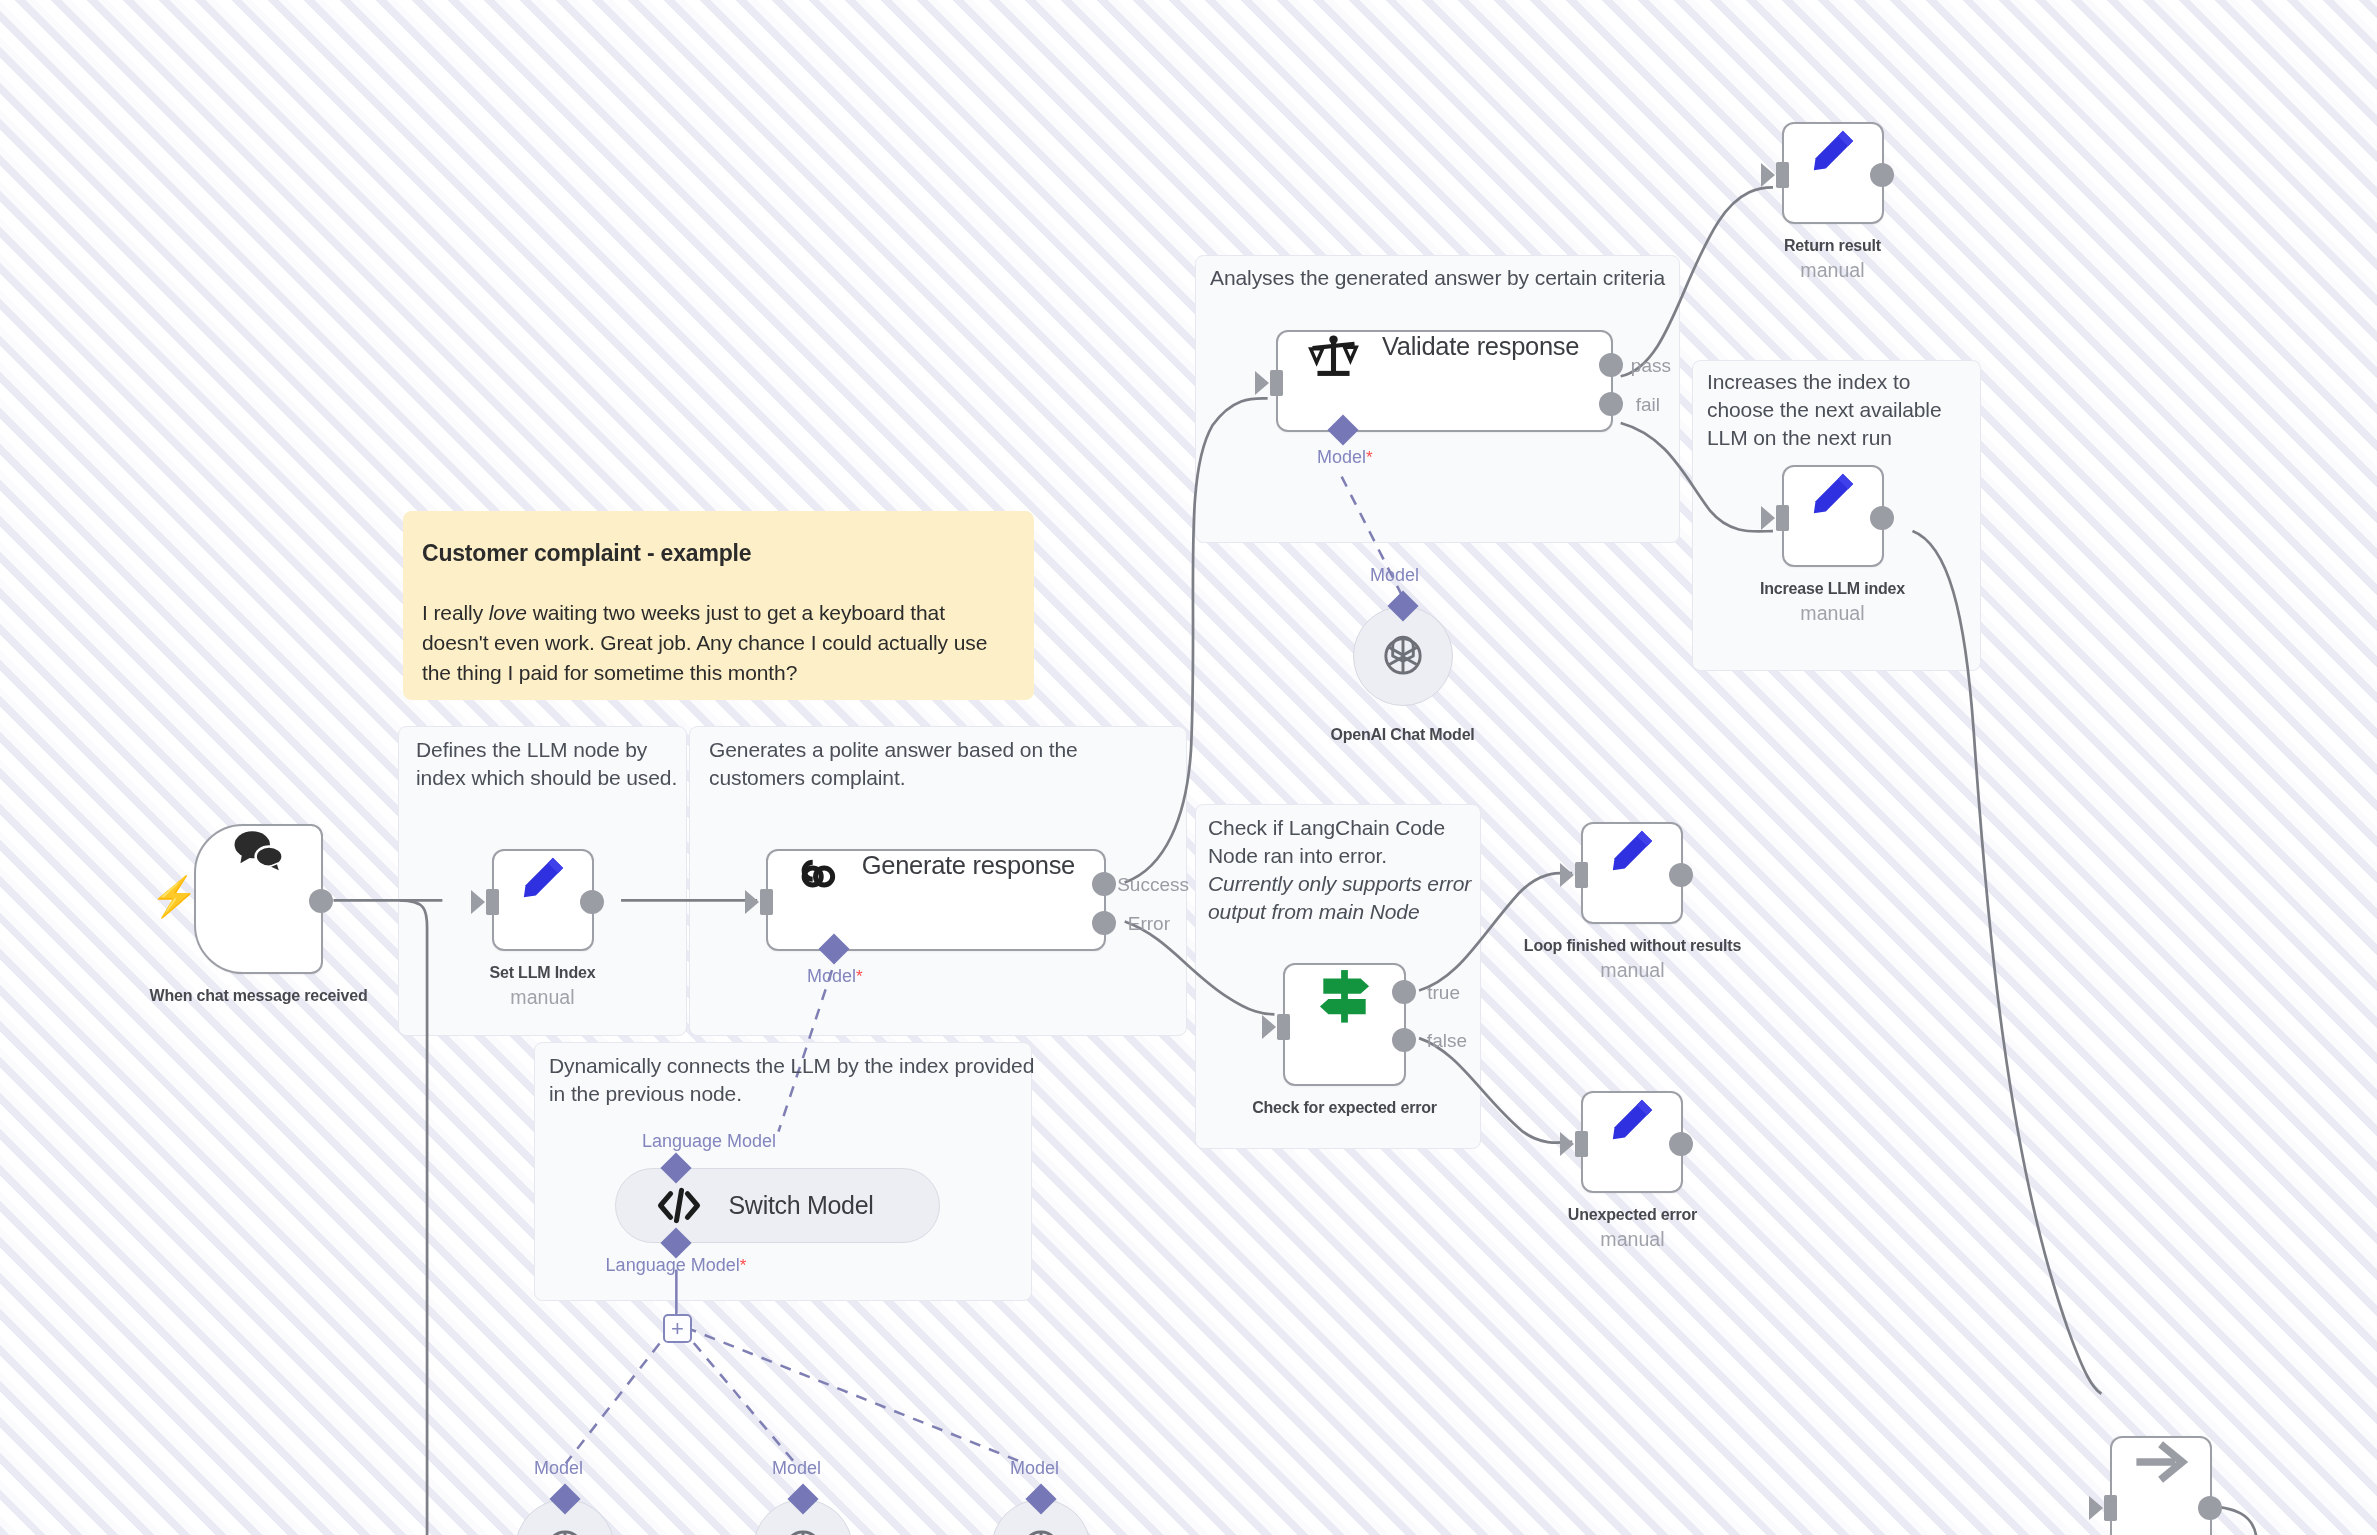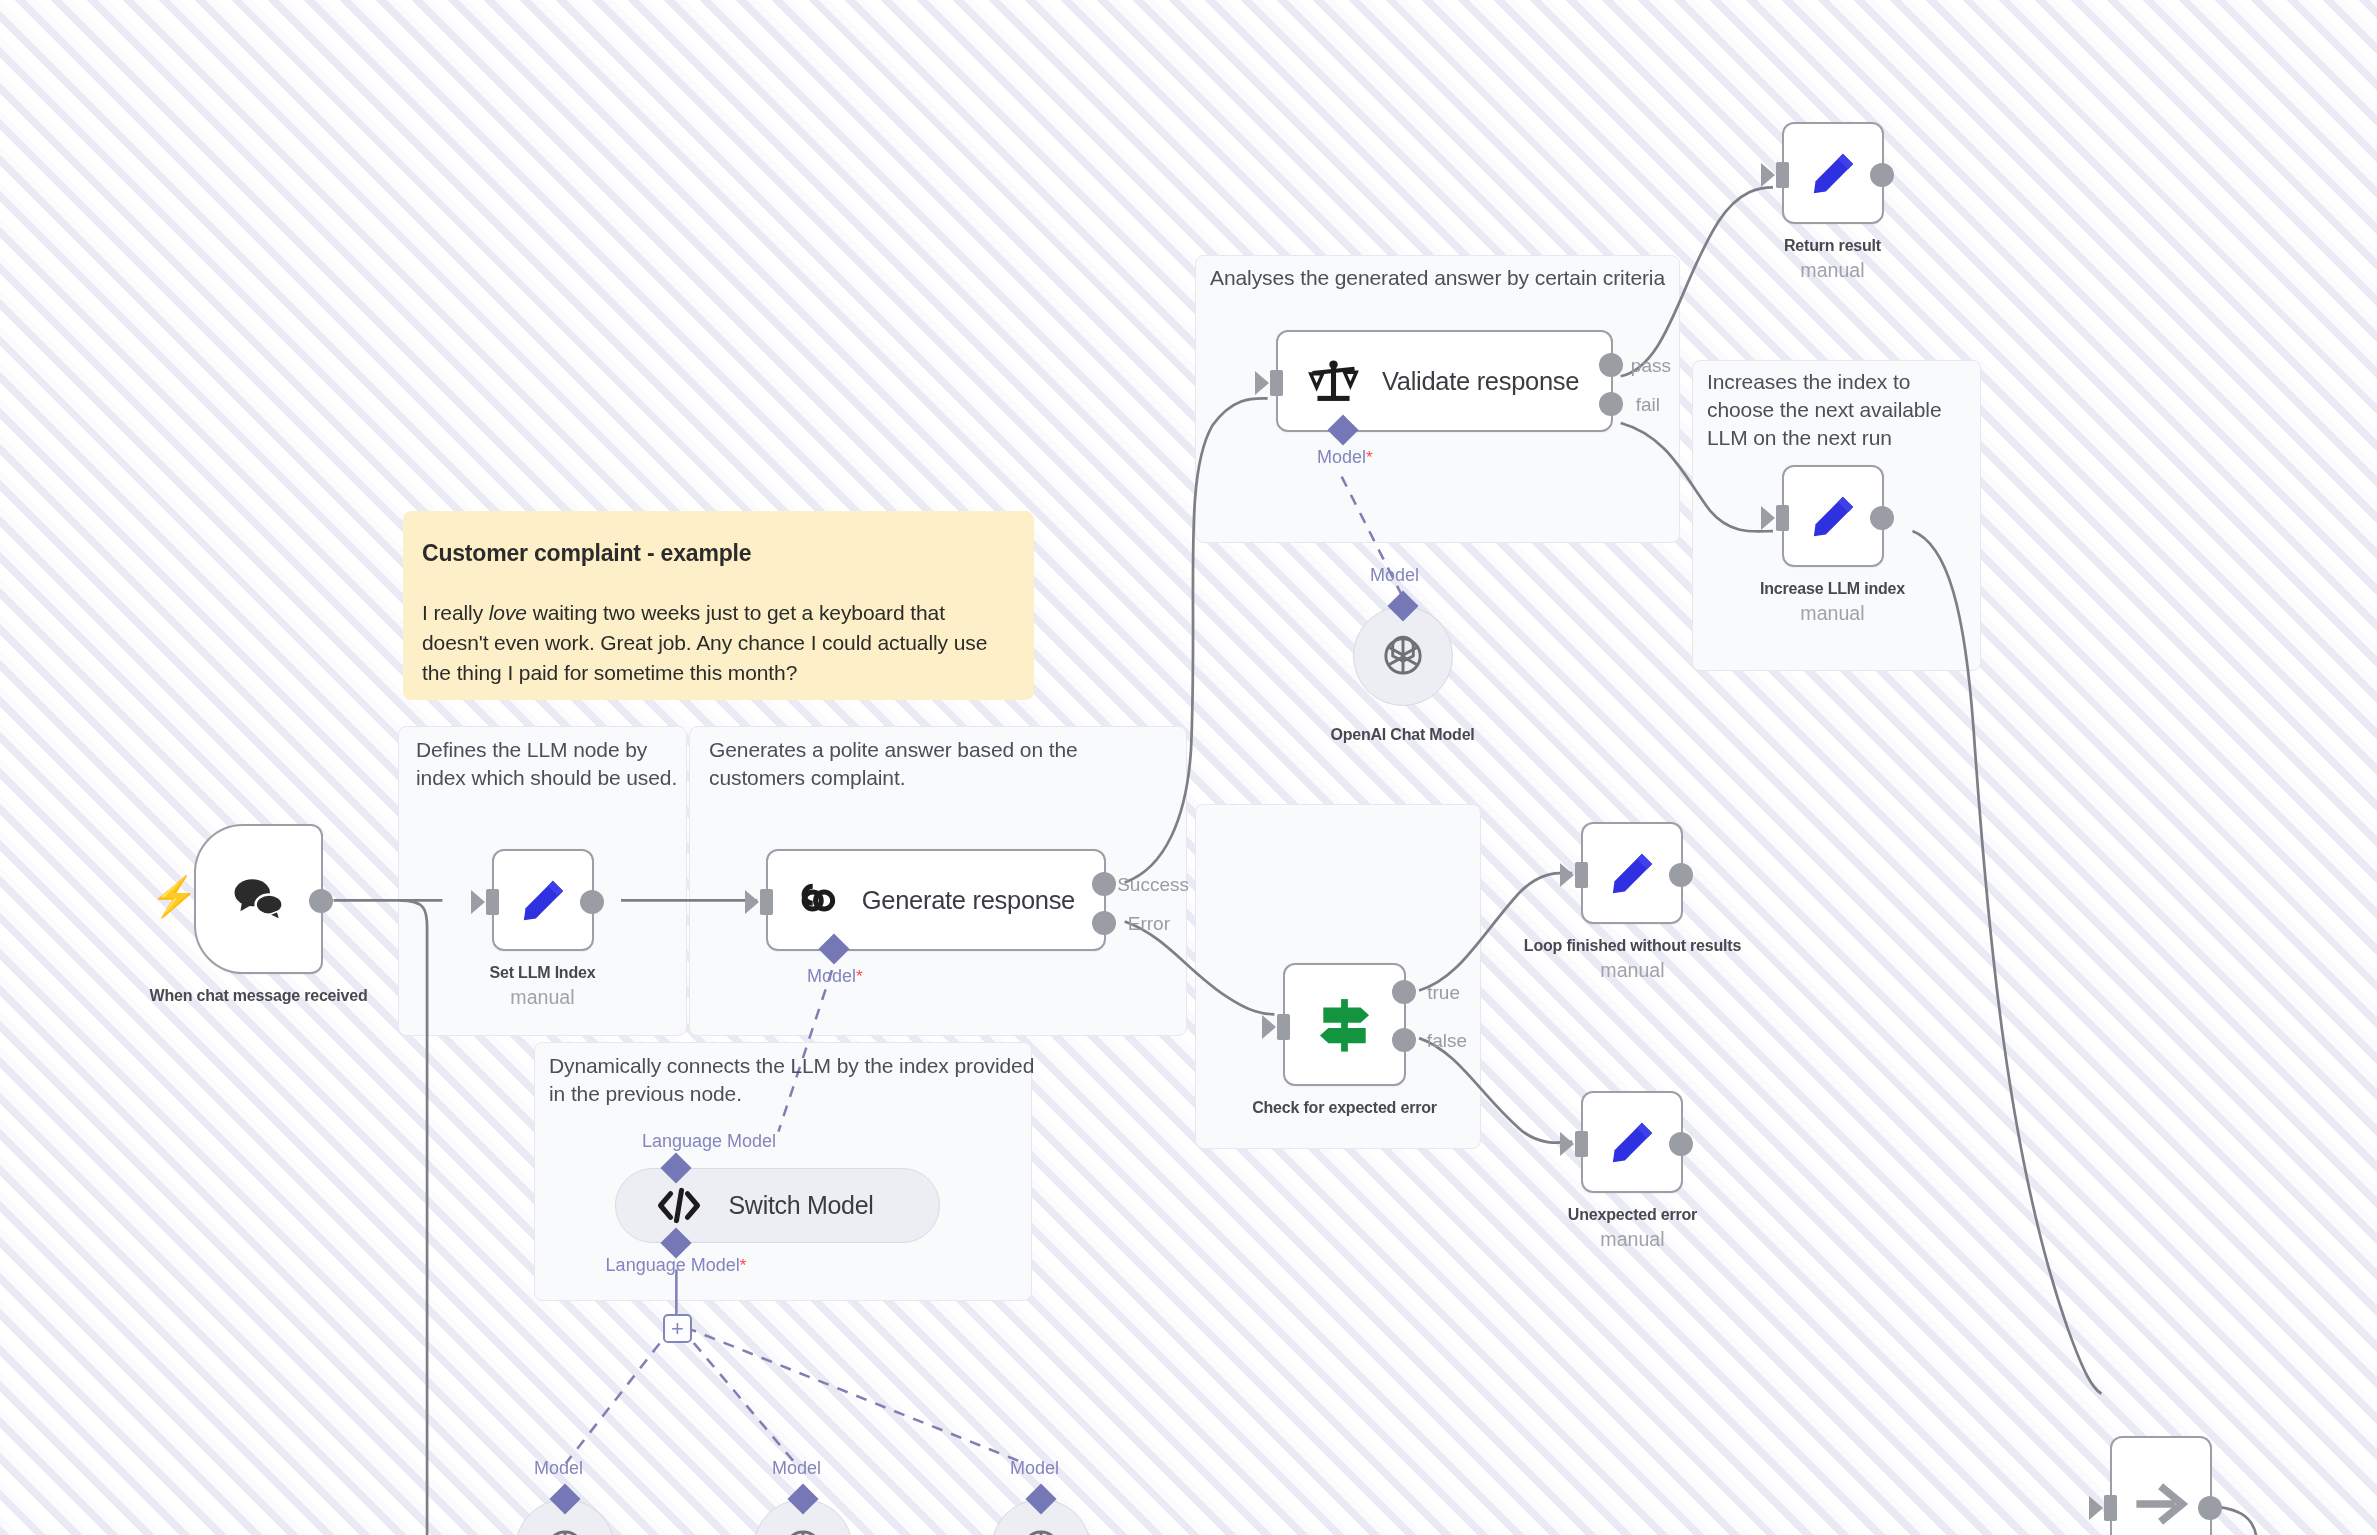--- a/index.html
+++ b/index.html
@@ -86,21 +86,20 @@
   .node {
     position: absolute;
     z-index: 5;
   }
   .node-box {
     position: relative;
     background: #ffffff;
     border: 2.2px solid #9d9fa6;
     border-radius: 12px;
     display: flex;
-    align-items: center;
     justify-content: center;
     box-shadow: 0 0.9px 1.7px rgba(40,40,60,.05);
   }
   .node-box.square { width: 102px; height: 102px; }
   .node-box.wide   { height: 102px; padding: 0 29px; justify-content: flex-start; gap: 22px; }
   .node-box.trigger {
     border-top-left-radius: 49px;
     border-bottom-left-radius: 49px;
   }
   .node-label {
@@ -271,20 +270,24 @@
   </div>
 
   <div class="group-text" style="left:1707px; top:368px; width:264px;">
     <span>Increases the index to choose the next available LLM on the next run</span>
   </div>
 
   <div class="group-text" style="left:709px; top:736px; width:464px;">
     <span>Generates a polite answer based on the customers complaint.</span>
   </div>
 
+  <div class="group-text" style="left:1208px; top:814px; width:265px;">
+    <span>Check if LangChain Code Node ran into error.</span>
+    <span class="em">Currently only supports error output from main Node</span>
+  </div>
 
   <div class="group-text" style="left:549px; top:1052px; width:489px;">
     <span>Dynamically connects the LLM by the index provided in the previous node.</span>
   </div>
 
   <div class="sticky" style="left:403px; top:511px; width:631px; height:189px;">
     <div class="sticky-title">Customer complaint - example</div>
     <div class="sticky-body">
       <span>I really </span><i>love</i><span> waiting two weeks just to get a keyboard that doesn't even work. Great job. Any chance I could actually use the thing I paid for sometime this month?</span>
     </div>

